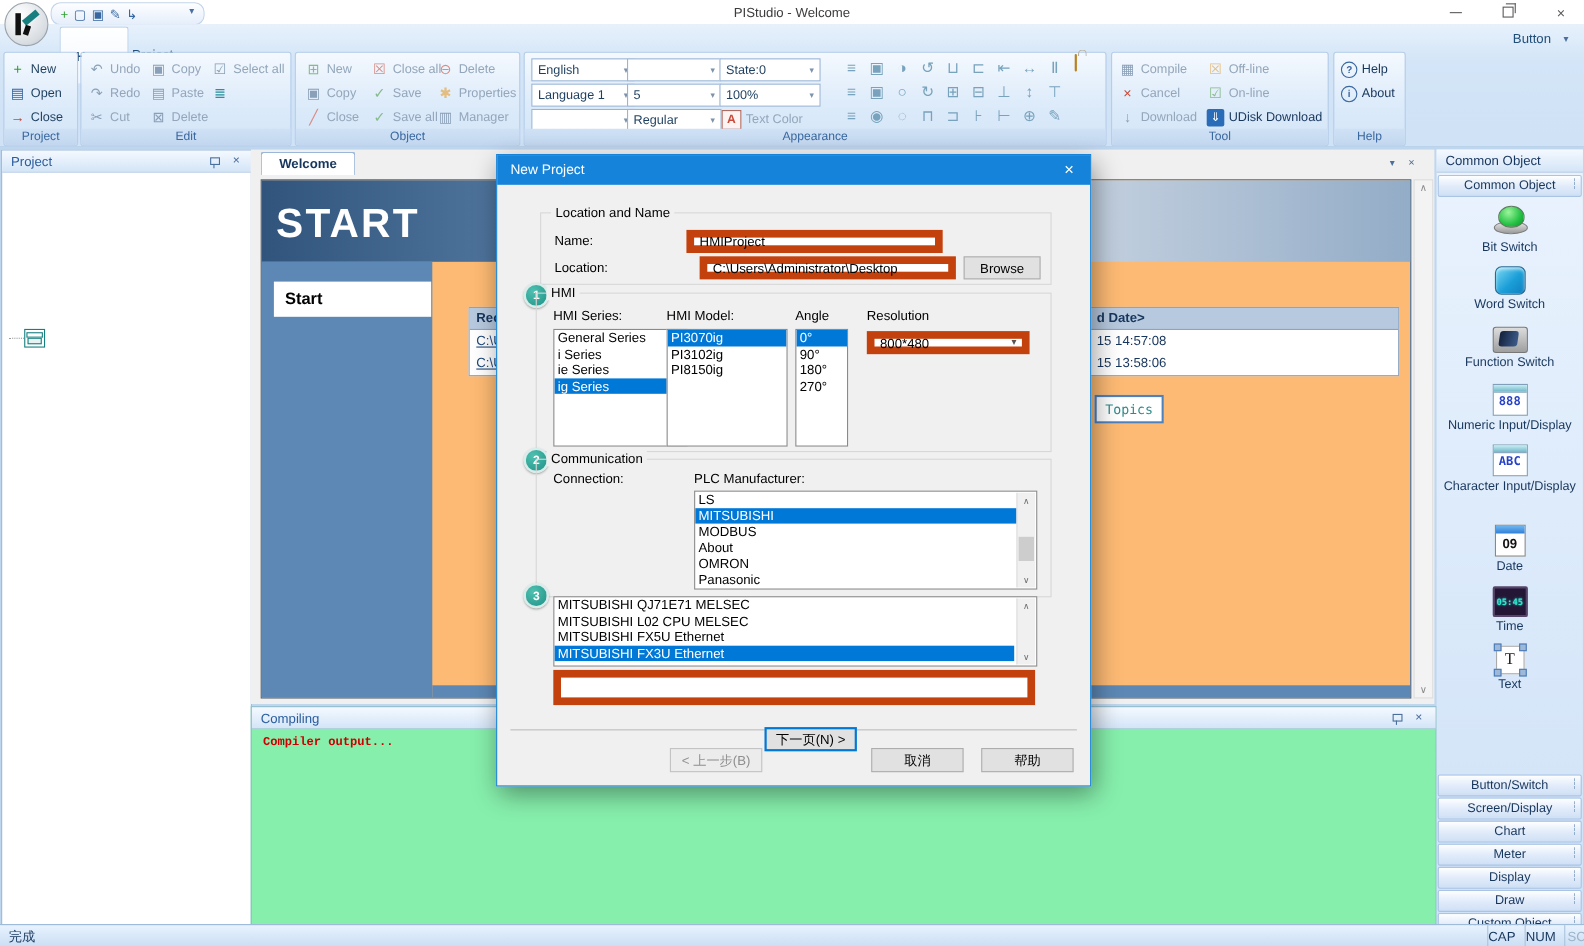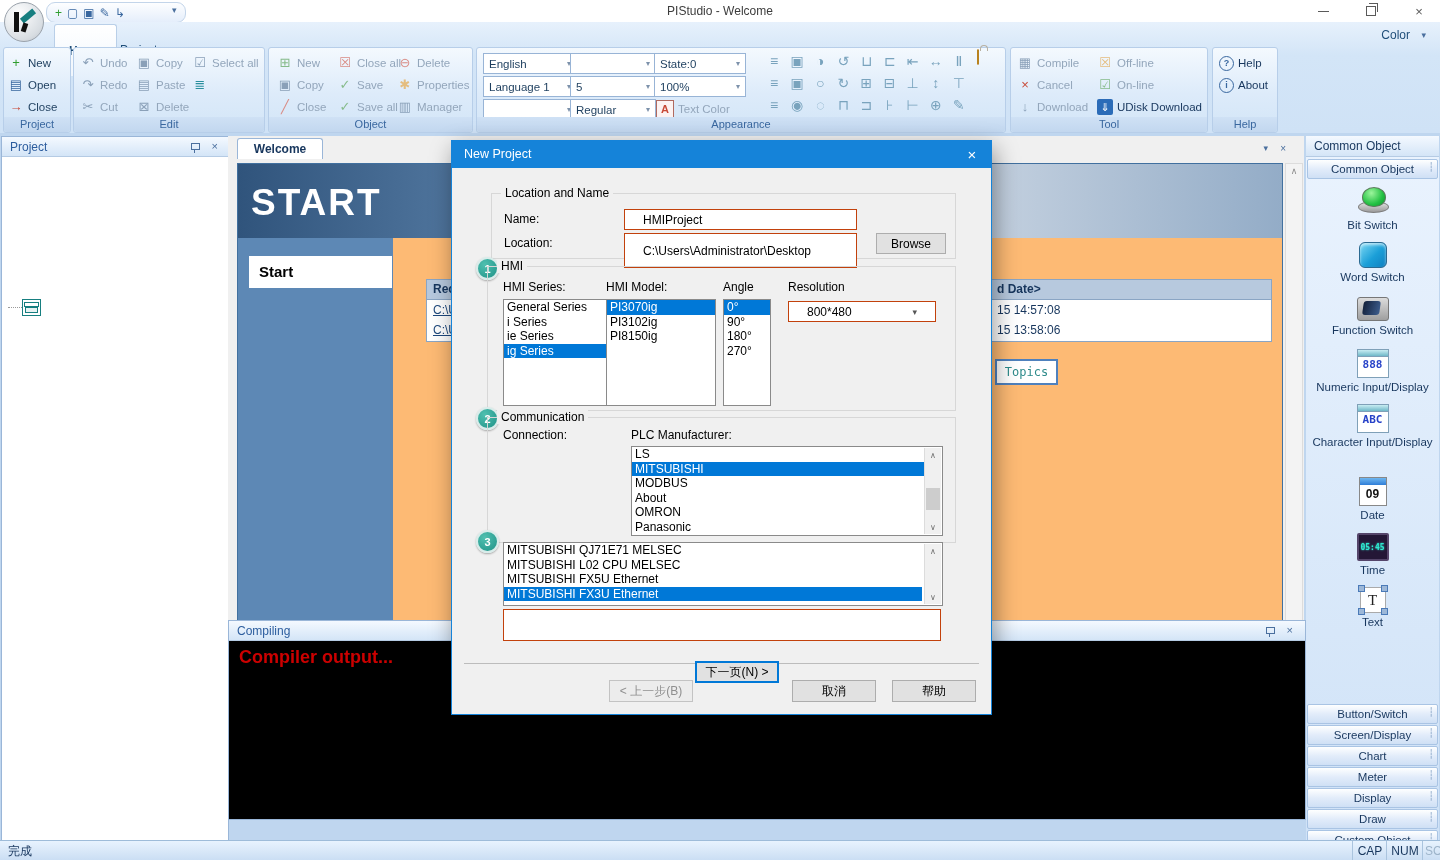--- a/index.html
+++ b/index.html
@@ -63,22 +63,22 @@
   #footstrip{position:absolute;left:155px;right:0;bottom:0;height:11px;background:#5d88b5}
   #startbar{position:absolute;left:11px;top:92px;width:143px;height:32px;background:#fff;color:#000;font-weight:bold;font-size:15px;line-height:32px;padding-left:10px;box-sizing:border-box}
   #rectable{position:absolute;left:188px;top:115px;width:844px;height:61px;border:1px solid #8aa5c4;background:#fff}
   #rectable .hd{position:absolute;left:0;top:0;right:0;height:19px;background:#b7c9de;border-bottom:1px solid #8aa5c4;font-weight:bold;color:#17365d;font-size:12px;line-height:19px}
   #rectable .rw{position:absolute;left:0;right:0;height:20px;line-height:20px;font-size:12px;color:#17365d}
   .linkfrag{text-decoration:underline;color:#1f497d}
   #topicsbtn{position:absolute;left:757px;top:195px;width:59px;height:22px;border:2px solid #4f81bd;background:#fff;color:#2e8b8b;font-family:"DejaVu Sans Mono",monospace;font-size:12px;display:flex;align-items:center;justify-content:center}
   .vscroll{position:absolute;width:16px;background:#f3f3f3;border:1px solid #dcdcdc}
   .varr{position:absolute;left:0;right:0;height:14px;display:flex;align-items:center;justify-content:center;color:#8a8a8a;font-size:9px}
   
-  #compiling{position:absolute;left:228px;top:620px;width:1076px;height:198px;background:#000000;border:1px solid #9ab6d8}
-  #compout{position:absolute;left:10px;top:26px;font-family:Liberation Sans, sans-serif;font-size:18px;font-weight:bold;color:#cc0000}
+  #compiling{position:absolute;left:228px;top:642px;width:1076px;height:198px;background:#86efac;border:1px solid #9ab6d8}
+  #compout{position:absolute;left:10px;top:26px;font-family:Liberation Mono, monospace;font-size:11px;font-weight:bold;color:#cc0000}
   
   #sidebar{position:absolute;left:1306px;top:136px;width:133px;height:704px;background:linear-gradient(180deg,#eaf3fe,#cfe2f7)}
   #sidebar .title{height:20px;line-height:20px;padding-left:8px;color:#17365d;font-size:12px;background:linear-gradient(#f4f9ff,#d4e5f7);border-bottom:1px solid #b5cbe4}
   .cat{height:18px;margin:0 1px 1px 1px;background:linear-gradient(#feffff,#e2ecfa 50%,#cfe0f5);border:1px solid #a9c4e4;border-radius:2px;display:flex;align-items:center;justify-content:center;font-size:11.5px;color:#17365d;position:relative}
   .cat .dots{position:absolute;right:3px;top:2px;color:#7d9cc0;font-size:9px}
   .sitem{position:absolute;left:0;right:0;text-align:center}
   .silabel{font-size:11.5px;color:#17365d;line-height:13px;margin-top:3px}
   .sic{position:relative;width:34px;height:30px;margin:0 auto}
   .dbase{position:absolute;left:2px;top:15px;width:29px;height:10px;border-radius:50%;background:linear-gradient(#e6e6e6,#9a9a9a);border:1px solid #7c7c7c}
   .dome{position:absolute;left:6px;top:1px;width:22px;height:18px;border-radius:50% 50% 46% 46%;background:radial-gradient(circle at 38% 28%,#9cf59c,#23c143 60%,#0f8f2f);border:1px solid #5c7c5c}
@@ -91,29 +91,29 @@
   .dateic{width:26px;height:27px;margin:1px auto;background:#fff;border:1px solid #888;position:relative}
   .dateic .top{position:absolute;left:0;right:0;top:0;height:7px;background:linear-gradient(#6fb7f0,#2f7ed8)}
   .dateic .num{position:absolute;left:0;right:0;top:9px;text-align:center;font-weight:bold;font-size:12px;color:#111}
   .timeic{width:28px;height:24px;margin:3px auto;background:#241736;border:2px solid #55456a;border-radius:2px;display:flex;align-items:center;justify-content:center}
   .timeic span{color:#2fe8d0;font-size:8px;font-family:"DejaVu Sans Mono",monospace;font-weight:bold;text-shadow:0 0 2px #2fe8d0}
   .textic{width:24px;height:24px;margin:3px auto;background:#fff;border:1px solid #aaa;position:relative;display:flex;align-items:center;justify-content:center}
   .textic .t{font-family:"Liberation Serif",serif;font-size:15px;color:#222}
   .hnd{position:absolute;width:5px;height:5px;background:#9db8d8;border:1px solid #4a7ab8}
   
   #statusbar{position:absolute;left:0;top:840px;width:1440px;height:20px;background:linear-gradient(#e8f3fe,#c9ddf3);border-top:1px solid #9ebcd9;font-size:12px;color:#17365d}
-  .sbcell{position:absolute;top:0;height:20px;line-height:20px;text-align:center;border-left:1px solid #aac4de}
+  .sbcell{position:absolute;top:0;height:20px;line-height:20px;border-left:1px solid #aac4de}
   
   #dialog{position:absolute;left:451px;top:140px;width:539px;height:573px;background:#f0f0f0;border:1px solid #1583d9;box-shadow:3px 8px 22px rgba(0,0,0,.4);z-index:50}
   #dtitle{position:absolute;left:0;top:0;right:0;height:27px;background:#1583d9;color:#fff;font-size:12.5px;line-height:27px;padding-left:12px;box-sizing:border-box}
   #dclose{position:absolute;right:0;top:0;width:38px;height:27px;display:flex;align-items:center;justify-content:center;color:#fff;font-size:15px}
   .gbox{position:absolute;border:1px solid #d7d7d7}
   .gbox .leg{position:absolute;left:9px;top:-8px;background:#f0f0f0;padding:0 4px;font-size:12px;color:#000}
   .dlbl{position:absolute;font-size:12px;color:#000}
-  .tin{position:absolute;background:#fff;border:1px solid #c2410c;font-size:12px;color:#000;display:flex;align-items:center;padding:0 18px;box-sizing:border-box}
+  .tin{position:absolute;background:#fff;border:7px solid #c2410c;font-size:12px;color:#000;display:flex;align-items:center;padding:0 5px;box-sizing:border-box}
   .tin .carr{margin-left:auto;color:#555;font-size:9px}
   .dbtn{position:absolute;width:84px;height:22px;background:#e1e1e1;border:1px solid #adadad;font-size:12px;color:#000;display:flex;align-items:center;justify-content:center;box-sizing:border-box}
   .dbtn.dis{background:#ececec;border-color:#c3c3c3;color:#8f8f8f}
   .dbtn.def{border:2px solid #0078d7}
   .lst{position:absolute;background:#fff;border:1px solid #8a8a8a;overflow:hidden}
   .lrow{height:14.6px;line-height:14.6px;padding:0 3px;font-size:12px;color:#000;white-space:nowrap}
   .lrow.sel{background:#0078d7;color:#fff}
   .step{position:absolute;width:19px;height:19px;border-radius:50%;background:radial-gradient(circle at 35% 30%,#4fc0b0,#1f9287);color:#fff;font-size:11px;font-weight:bold;display:flex;align-items:center;justify-content:center;border:2px solid #d8ecea;box-shadow:0 1px 2px rgba(0,0,0,.3)}
   .lsb{position:absolute;top:1px;bottom:1px;right:1px;width:16px;background:#f0f0f0;border-left:1px solid #dcdcdc}
   .lsb .a{position:absolute;left:0;right:0;height:14px;color:#6d6d6d;font-size:8px;display:flex;align-items:center;justify-content:center}
@@ -145,21 +145,21 @@
   <span class="qic b">▢</span>
   <span class="qic b">▣</span>
   <span class="qic b">✎</span>
   <span class="qic b">↳</span>
 </div>
 <div class="abs" style="left:172px;top:5px;color:#4a6f9e;font-size:9px">▾</div>
 
 <div id="ribbon">
   <div class="tab active" style="left:54px">Home</div>
   <div class="tab" style="left:106px">Project</div>
-  <div class="styleL">Color</div>
+  <div class="styleL">Button</div>
   <div class="styleA">▾</div>
 
   <div class="grp" style="left:3px;width:66px">
     <div class="rbtn" style="left:4px;top:5px">
         <span class="ri g">+</span>
         <span>New</span>
       </div>
     <div class="rbtn" style="left:4px;top:27px">
         <span class="ri b">▤</span>
         <span>Open</span>
@@ -514,21 +514,21 @@
   <div id="dclose">×</div>
 
   <div class="gbox" style="left:39px;top:52px;width:463px;height:64px">
     <span class="leg">Location and Name</span>
   </div>
   <span class="dlbl" style="left:52px;top:71px">Name:</span>
   <div class="tin" style="left:172px;top:68px;width:233px;height:21px">
       <span>HMIProject</span>
     </div>
   <span class="dlbl" style="left:52px;top:95px">Location:</span>
-  <div class="tin" style="left:172px;top:92px;width:233px;height:35px">
+  <div class="tin" style="left:184px;top:92px;width:233px;height:21px">
       <span>C:\Users\Administrator\Desktop</span>
     </div>
   <div class="dbtn" style="left:424px;top:92px;width:70px;height:21px">
       <span>Browse</span>
     </div>
 
   <div class="step" style="left:24px;top:116px">1</div>
   <div class="gbox" style="left:35px;top:125px;width:467px;height:143px">
     <span class="leg">HMI</span>
   </div>

